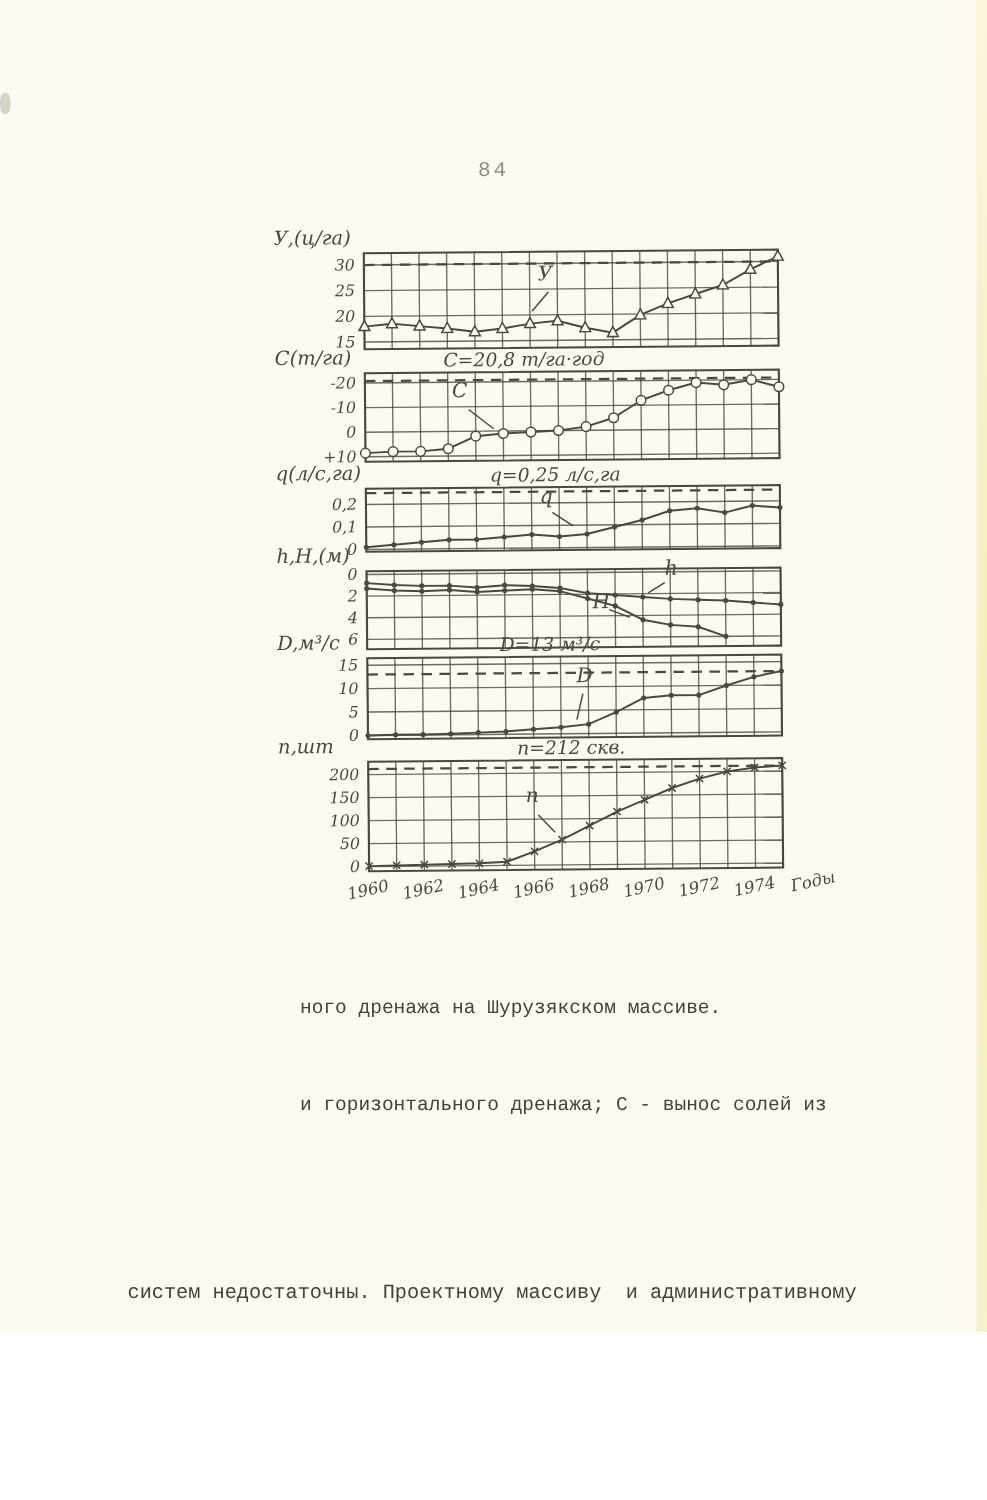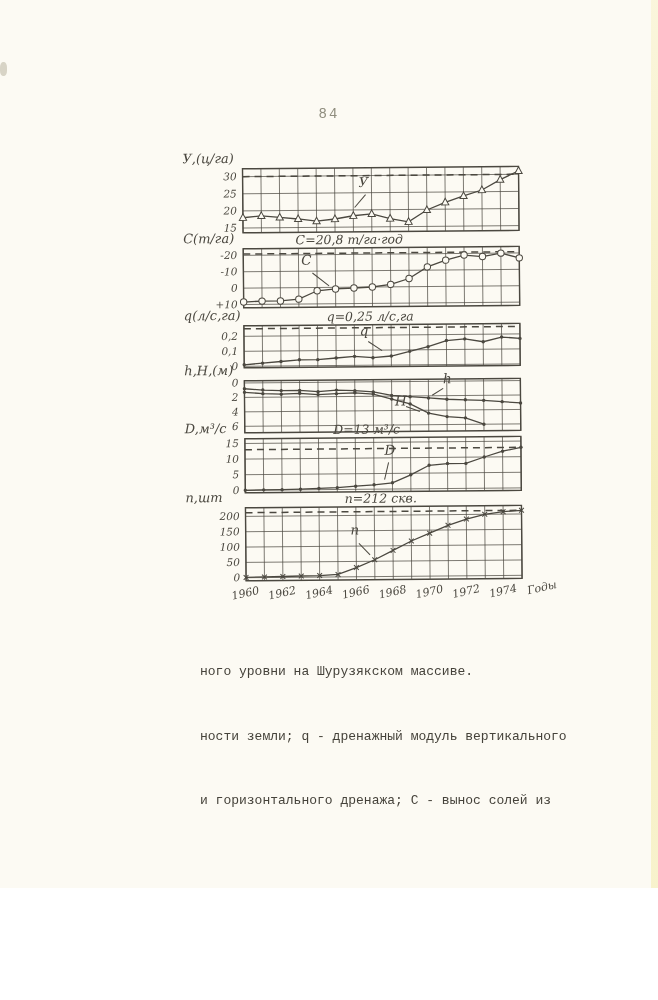--- a/index.html
+++ b/index.html
@@ -374,27 +374,27 @@
         <text x="174.39999999999998" y="109" class="hand" font-size="11" text-anchor="middle" transform="rotate(-12 174.39999999999998 109)">1966</text>
         <text x="211.2" y="109" class="hand" font-size="11" text-anchor="middle" transform="rotate(-12 211.2 109)">1968</text>
         <text x="248" y="109" class="hand" font-size="11" text-anchor="middle" transform="rotate(-12 248 109)">1970</text>
         <text x="284.79999999999995" y="109" class="hand" font-size="11" text-anchor="middle" transform="rotate(-12 284.79999999999995 109)">1972</text>
         <text x="321.59999999999997" y="109" class="hand" font-size="11" text-anchor="middle" transform="rotate(-12 321.59999999999997 109)">1974</text>
         <text x="346" y="109" class="hand" font-size="11" transform="rotate(-12 346 109)">Годы</text>
       </svg>
     </div>
 
   <div class="caption">
-    <div class="cap-rest">ного уровни на Шурузякском массиве.</div>
-    <div class="cap-rest">ности земли; q - дренажный модуль вертикального</div>
+    <div class="cap-rest">ного дренажа на Шурузякском массиве.</div>
     <div class="cap-rest">и горизонтального дренажа; С - вынос солей из</div>
     
     
   </div>
 
   <div class="body-text">
+    <div>систем недостаточны. Проектному массиву  и административному</div>
     
     
   </div>
 
   <div class="edge-strip"></div>
   <div class="speck"></div>
 </div>
 
 </body></html>

